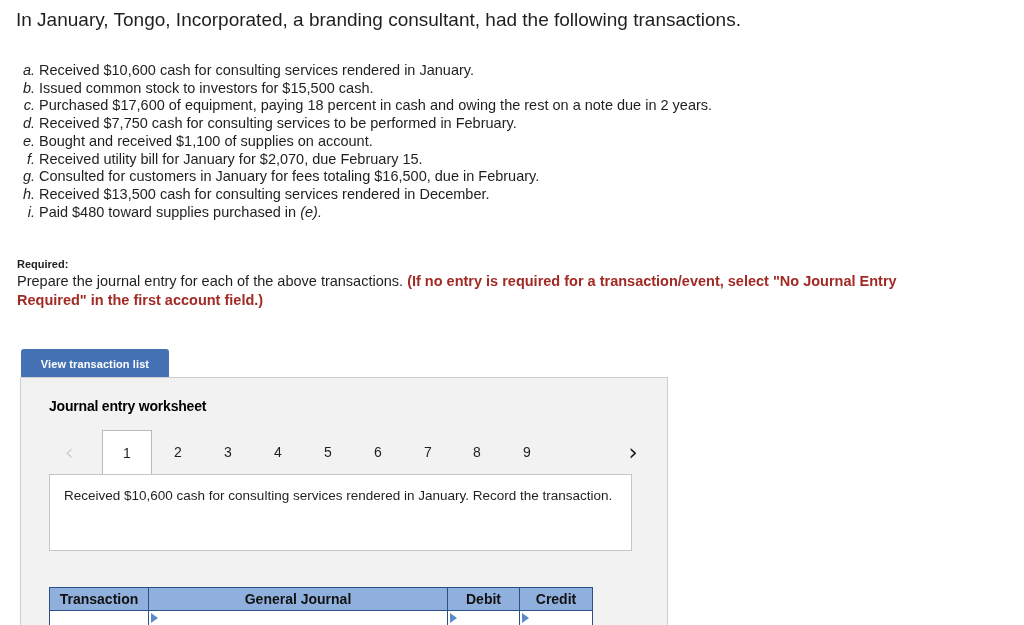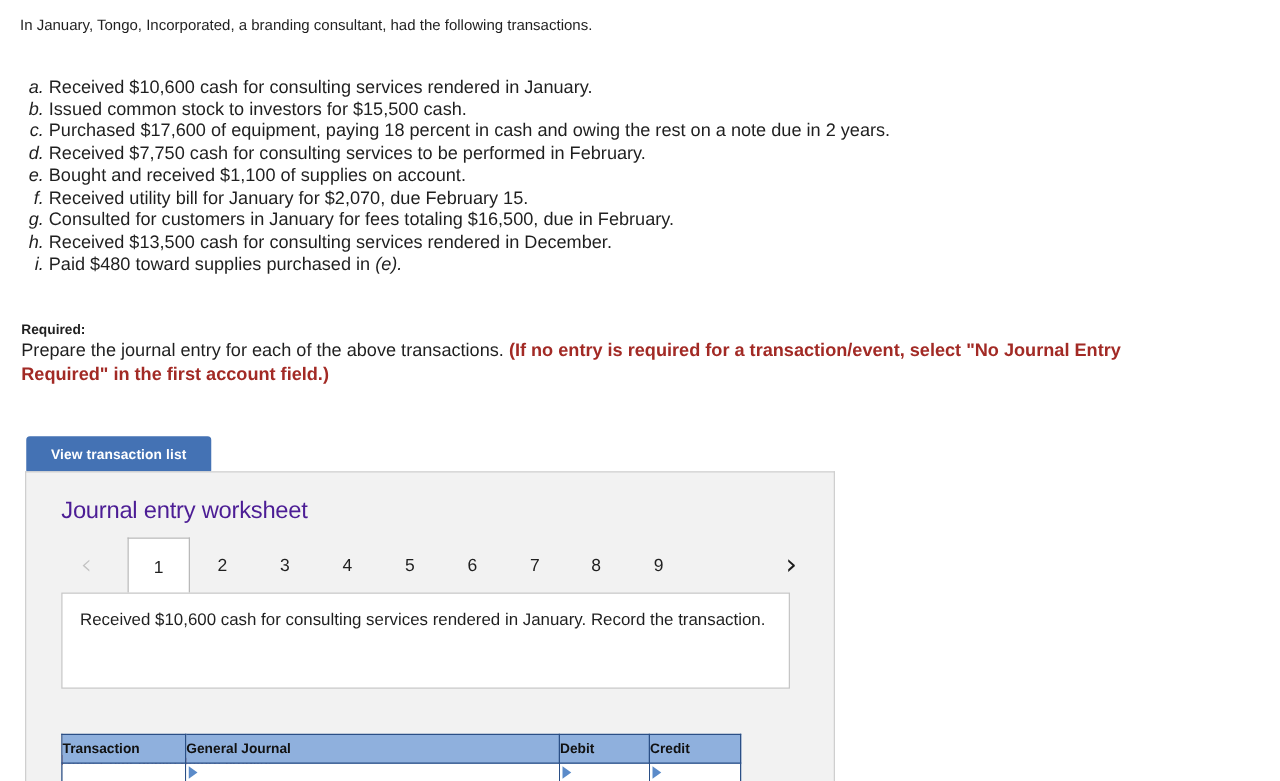--- a/index.html
+++ b/index.html
@@ -20,21 +20,21 @@
     position: relative;
     width: 1024px;
     height: 625px;
   }
 
   
   .intro {
     position: absolute;
     left: 16px;
     top: 11px;
-    font-size: 12px;
+    font-size: 19px;
     line-height: 18px;
     color: #1f1f1f;
     white-space: nowrap;
   }
 
   
   .txn-list {
     position: absolute;
     left: 16px;
     top: 62px;
@@ -113,23 +113,23 @@
     background: #f2f2f2;
     border: 1px solid #cfcfcf;
     border-bottom: none;
     box-sizing: border-box;
     overflow: hidden;
   }
   .panel-title {
     position: absolute;
     left: 28px;
     top: 20px;
-    font-size: 19px;
-    font-weight: normal;
-    color: #4c1d95;
+    font-size: 14px;
+    font-weight: bold;
+    color: #000000;
     letter-spacing: -0.2px;
   }
 
   
   .tabs {
     position: absolute;
     left: 0;
     top: 52px;
     width: 648px;
     height: 44px;
@@ -201,24 +201,24 @@
     left: 28px;
     top: 209px;
     width: 543px;
     border-collapse: collapse;
     table-layout: fixed;
   }
   .jtable th {
     background: #8fb0dd;
     border: 1px solid #2b4f86;
     height: 22px;
-    font-size: 11px;
+    font-size: 14px;
     font-weight: bold;
     color: #111111;
-    text-align: left;
+    text-align: center;
     padding: 0;
   }
   .jtable td {
     background: #ffffff;
     border: 1px solid #2b4f86;
     height: 20px;
     padding: 0;
     position: relative;
   }
   .col-txn    { width: 99px; }

